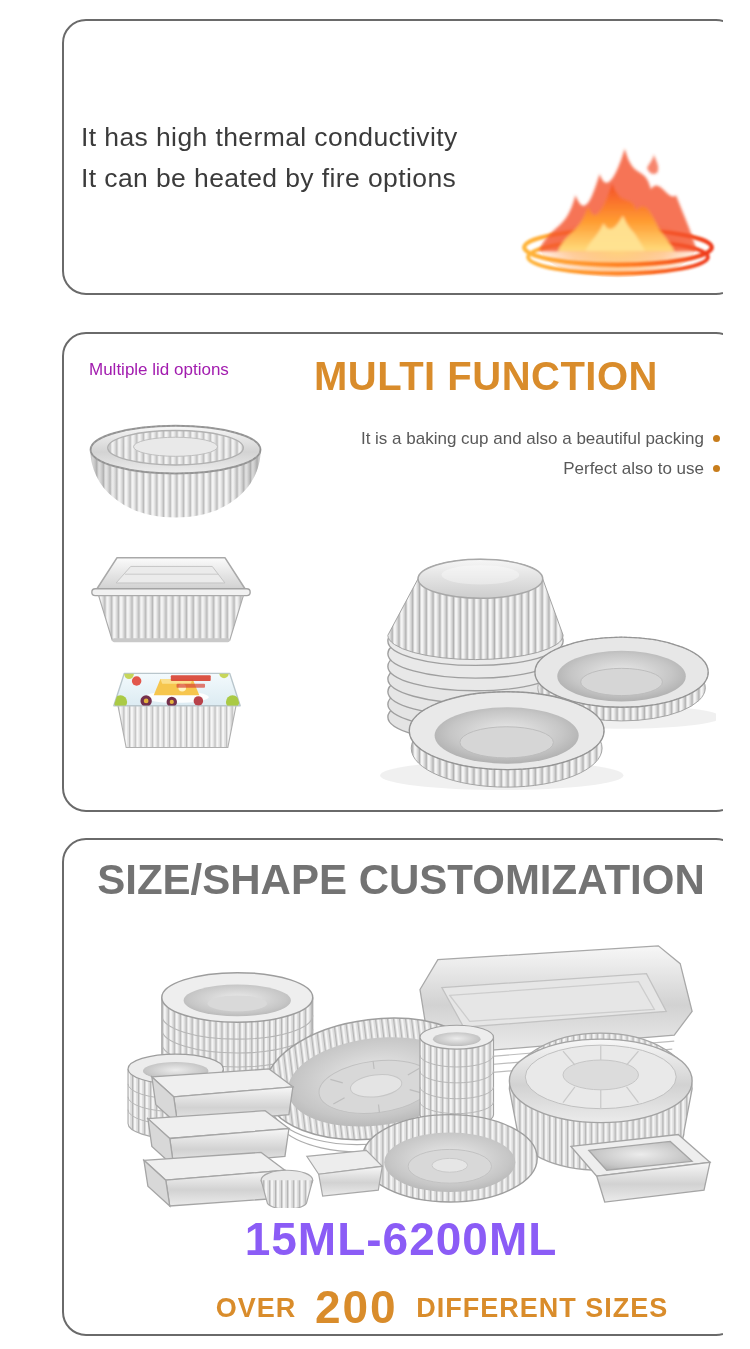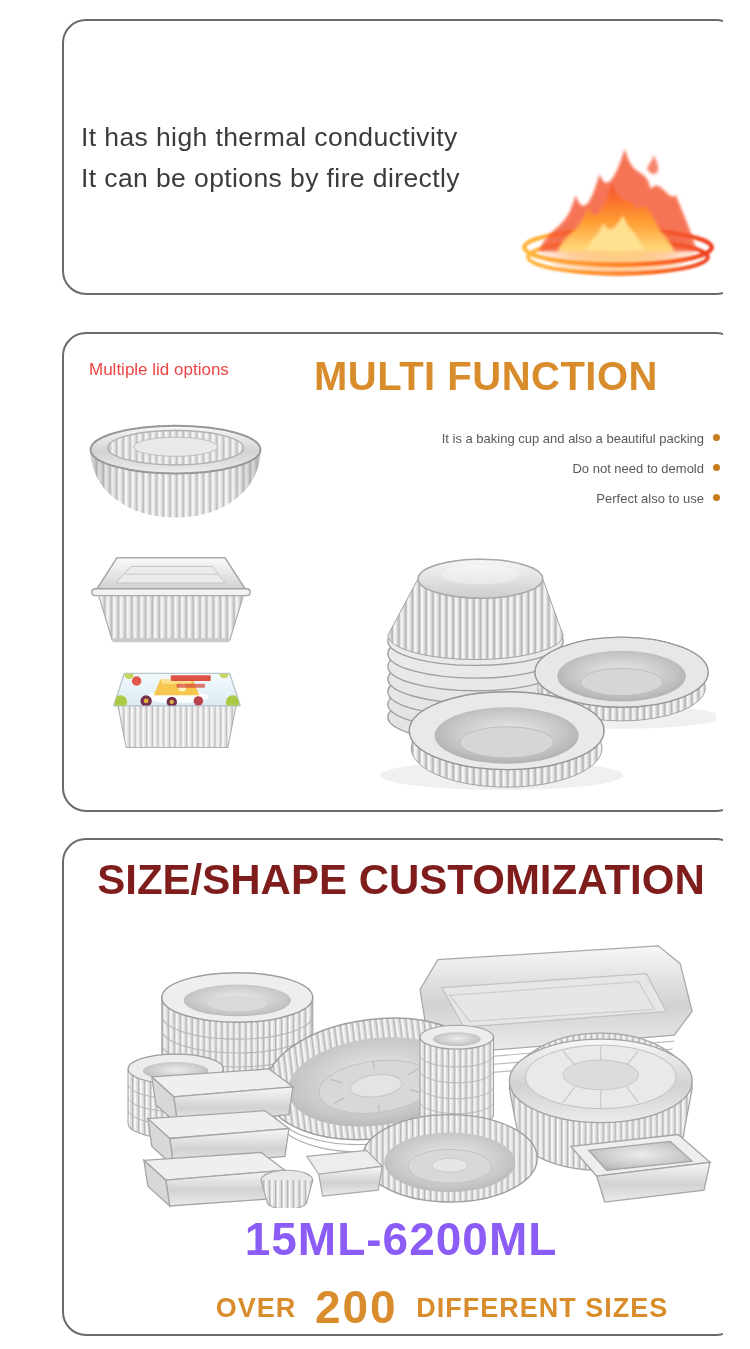--- a/index.html
+++ b/index.html
@@ -14,61 +14,61 @@
   #card-thermal{top:10px;height:276px;}
   #card-multi{top:323px;height:480px;}
   #card-size{top:829px;height:498px;}
 
   .thermal-lines{
     position:absolute;left:17px;top:96px;font-size:26.5px;line-height:41px;
     color:#3b3b3b;letter-spacing:.4px;white-space:nowrap;
   }
   .fire-wrap{position:absolute;left:438px;top:118px;width:232px;height:152px;}
 
-  .lid-label{position:absolute;left:25px;top:26px;font-size:17px;color:#ef4444;}
+  .lid-label{position:absolute;left:25px;top:26px;font-size:17px;color:#a21caf;}
   .multi-title{
     position:absolute;left:250px;top:20px;width:428px;text-align:left;
     font-size:40px;font-weight:bold;color:#D98C2B;letter-spacing:.5px;white-space:nowrap;
   }
   .bullets{position:absolute;right:18px;top:90px;text-align:right;}
-  .bullet{height:30px;line-height:30px;font-size:13px;color:#595959;white-space:nowrap;text-align:right;}
+  .bullet{height:30px;line-height:30px;font-size:17px;color:#595959;white-space:nowrap;text-align:right;}
   .dot{
     display:inline-block;width:7px;height:7px;border-radius:50%;
     background:#C87D1C;margin-left:9px;vertical-align:2px;
   }
   .img-abs{position:absolute;}
   #img-bowl{left:14px;top:66px;}
   #img-rect{left:22px;top:208px;}
   #img-printed{left:44px;top:328px;}
   #img-cups{left:282px;top:192px;}
 
   .size-title{
     position:absolute;left:0;top:16px;width:100%;text-align:center;
-    font-size:42px;font-weight:bold;color:#7f1d1d;letter-spacing:0;white-space:nowrap;
+    font-size:42px;font-weight:bold;color:#737373;letter-spacing:0;white-space:nowrap;
   }
   #img-pile{left:58px;top:80px;}
   .size-range{
     position:absolute;left:0;top:372px;width:100%;text-align:center;
     font-size:46px;font-weight:bold;color:#8b5cf6;letter-spacing:1px;
   }
   .size-over{
     position:absolute;left:0;top:440px;width:100%;text-align:center;
     font-size:27px;font-weight:bold;color:#D98C2B;letter-spacing:1px;white-space:nowrap;padding-left:41px;
   }
   .size-over .big{font-size:46px;vertical-align:-6px;margin:0 10px;letter-spacing:2px;}
 </style>
 </head>
 <body>
 
 <div class="stage">
 
   <section class="card" id="card-thermal">
     <div class="thermal-lines">
       <div>It has high thermal conductivity</div>
-      <div>It can be options by fire directly</div>
+      <div>It can be heated by fire options</div>
     </div>
     <div class="fire-wrap">
       <svg viewBox="0 0 240 155" width="232" height="150" aria-hidden="true">
         <defs>
           <radialGradient id="f-glow" cx="50%" cy="55%" r="55%">
             <stop offset="0%" stop-color="#ffd27a" stop-opacity="0.95"></stop>
             <stop offset="55%" stop-color="#ff9d3c" stop-opacity="0.5"></stop>
             <stop offset="100%" stop-color="#ff7a2e" stop-opacity="0"></stop>
           </radialGradient>
           <linearGradient id="f-flame" x1="0" y1="1" x2="0" y2="0">
@@ -102,21 +102,20 @@
       </svg>
     </div>
   </section>
 
   <section class="card" id="card-multi">
     <div class="lid-label">Multiple lid options</div>
     <h2 class="multi-title" style="margin:0">MULTI FUNCTION</h2>
 
     <div class="bullets">
       <div class="bullet"><span>It is a baking cup and also a beautiful packing</span><span class="dot"></span></div>
-      <div class="bullet"><span>Do not need to demold</span><span class="dot"></span></div>
       <div class="bullet"><span>Perfect also to use</span><span class="dot"></span></div>
     </div>
 
     <div class="img-abs" id="img-bowl">
       <svg viewBox="0 0 205 132" width="196" height="126" aria-hidden="true">
         <defs>
           <pattern id="b-flute" width="7" height="8" patternUnits="userSpaceOnUse">
             <rect width="7" height="8" fill="#dcdcdc"></rect>
               <rect width="2.6" height="8" fill="#f4f4f4"></rect>
               <rect x="4.6" width="1.3" height="8" fill="#b7b7b7"></rect>

